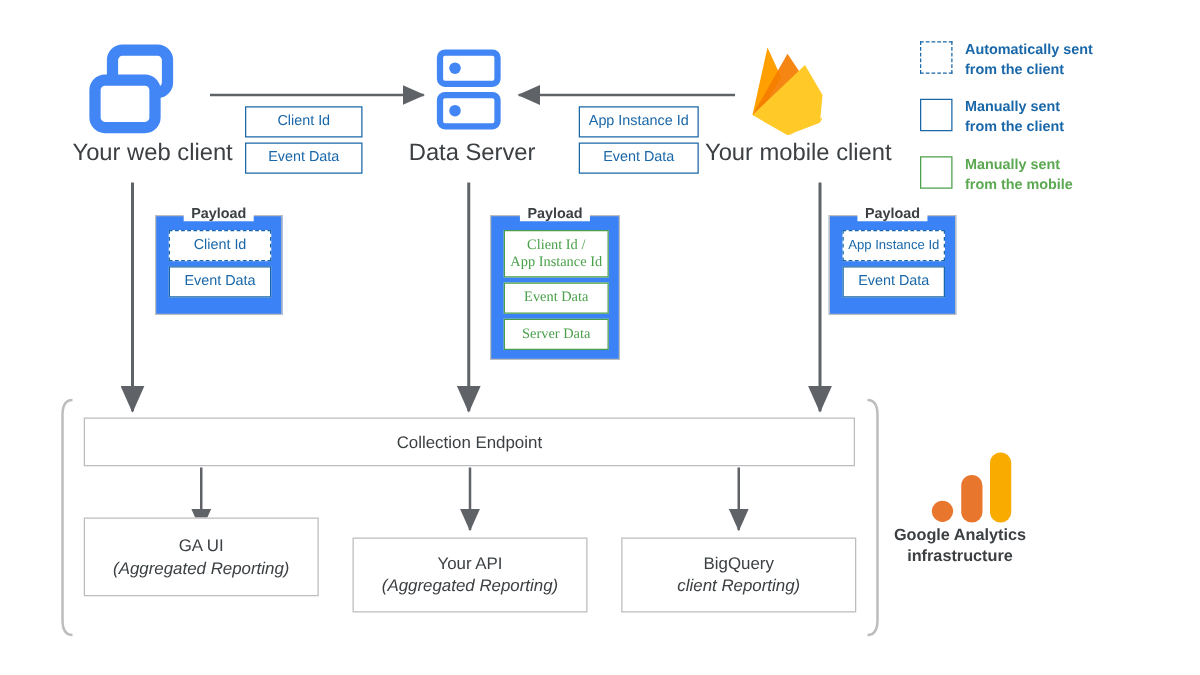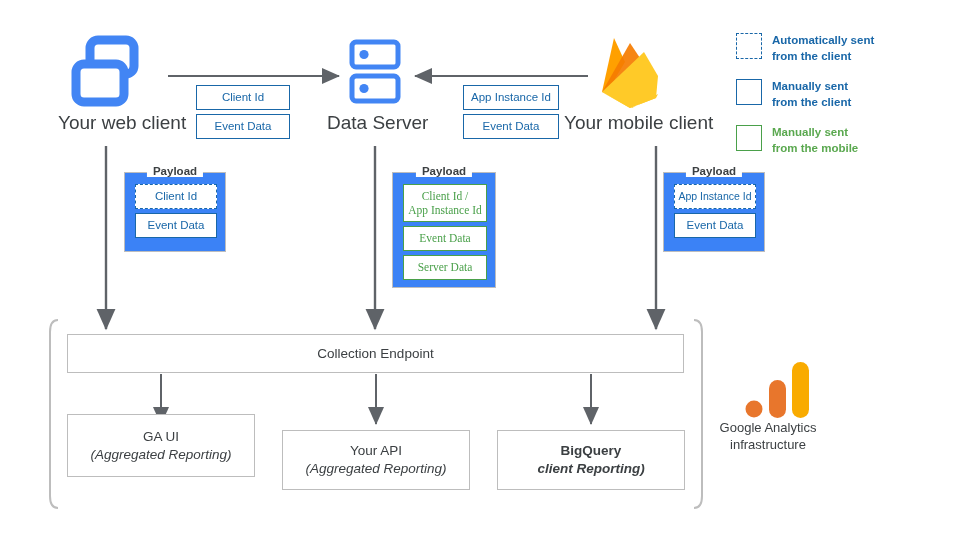--- a/index.html
+++ b/index.html
@@ -139,32 +139,32 @@
 <div class="abs gbox" style="left:67px;top:414px;width:188px;height:63px;">
   <span>GA UI</span>
   <span class="sub">(Aggregated Reporting)</span>
 </div>
 
 <div class="abs gbox" style="left:282px;top:430px;width:188px;height:60px;">
   <span>Your API</span>
   <span class="sub">(Aggregated Reporting)</span>
 </div>
 
-<div class="abs gbox" style="left:497px;top:430px;width:188px;height:60px;font-weight:bold;">
+<div class="abs gbox" style="left:497px;top:430px;width:188px;height:60px;">
   <span>BigQuery</span>
   <span class="sub">client Reporting)</span>
 </div>
 
 <div class="abs" style="left:712px;top:358px;width:112px;text-align:center;">
   <svg width="112" height="62" viewBox="0 0 112 62" style="margin:0 auto;">
     <circle cx="42" cy="51" r="8.5" fill="#e8762c"></circle>
     <rect x="57" y="22" width="17" height="38" rx="8.5" fill="#e8762c"></rect>
     <rect x="80" y="4" width="17" height="56" rx="8.5" fill="#f9ab00"></rect>
   </svg>
-  <div style="font-size:13px;font-weight:normal;color:#3c4043;line-height:1.3;">
+  <div style="font-size:13px;font-weight:bold;color:#3c4043;line-height:1.3;">
     <div>Google Analytics</div>
     <div>infrastructure</div>
   </div>
 </div>
 
 <div class="abs" style="left:736px;top:33px;width:210px;">
   <div class="legend-row">
     <div class="legend-swatch sw-dash"></div>
     <div class="legend-text blue">
       <div>Automatically sent</div>

